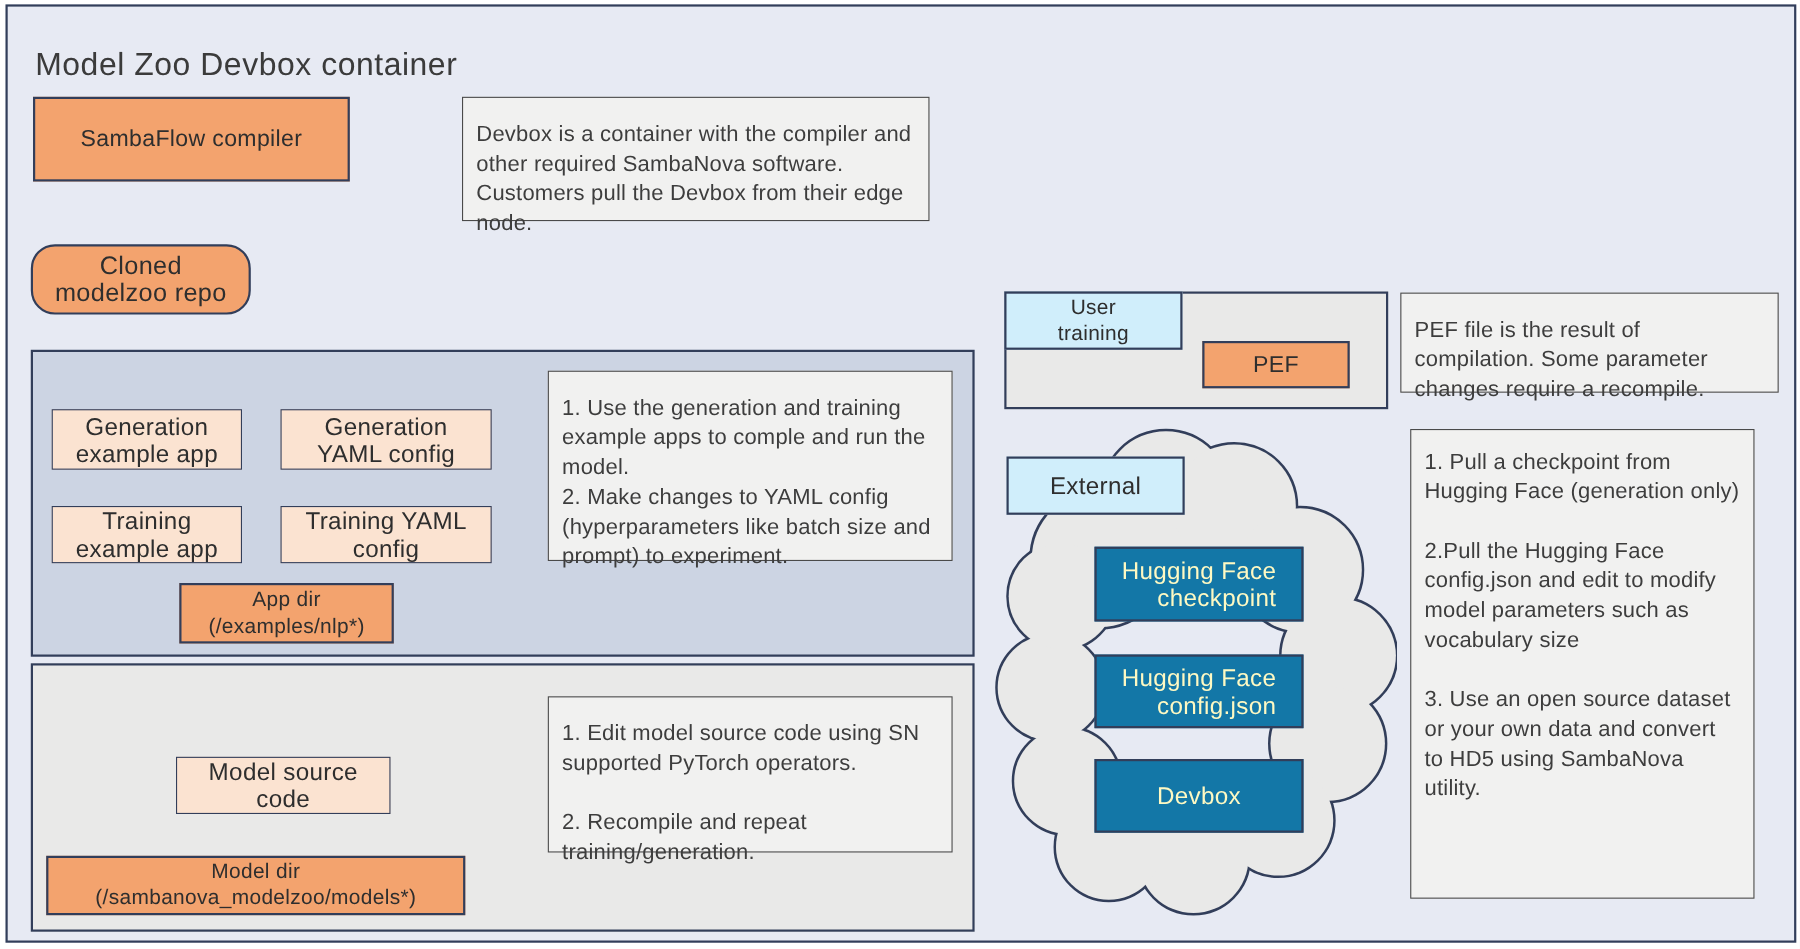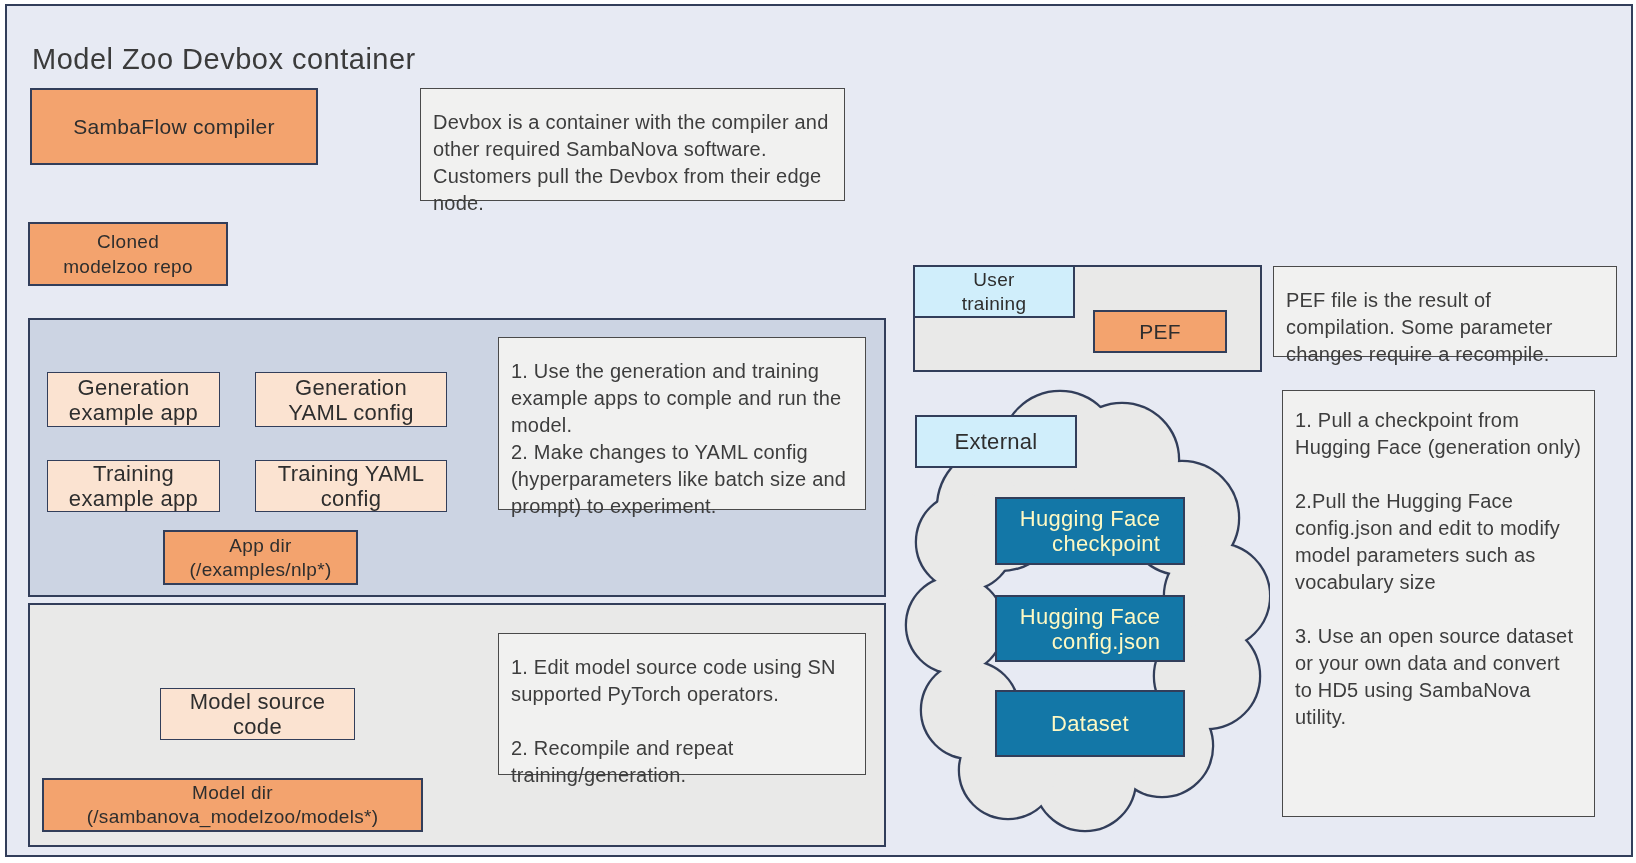--- a/index.html
+++ b/index.html
@@ -78,21 +78,21 @@
 <div id="stage">
 
   <div class="outer"></div>
 
   <div class="title">Model Zoo Devbox container</div>
 
   <div class="shape orange" style="left:30px;top:88px;width:288px;height:77px;font-size:21px;">SambaFlow compiler</div>
 
   <div class="note" style="left:420px;top:88px;width:425px;height:113px;">Devbox is a container with the compiler and other required SambaNova software. Customers pull the Devbox from their edge node.</div>
 
-  <div class="shape orange" style="left:28px;top:222px;width:200px;height:64px;font-size:19px;">Cloned
+  <div class="shape orange" style="left:28px;top:222px;width:200px;height:64px;font-size:23px;border-radius:22px;">Cloned
 modelzoo repo</div>
 
   <div class="panel blue" style="left:28px;top:318px;width:858px;height:279px;"></div>
 
   <div class="shape peach" style="left:47px;top:372px;width:173px;height:55px;">Generation
 example app</div>
   <div class="shape peach" style="left:255px;top:372px;width:192px;height:55px;">Generation
 YAML config</div>
   <div class="shape peach" style="left:47px;top:460px;width:173px;height:52px;">Training
 example app</div>
@@ -152,21 +152,21 @@
       <circle cx="95" cy="172" r="48"></circle>
     </g>
   </svg>
 
   <div class="shape cyan" style="left:915px;top:415px;width:162px;height:53px;">External</div>
 
   <div class="shape teal" style="left:995px;top:497px;width:190px;height:68px;">Hugging Face
 checkpoint</div>
   <div class="shape teal" style="left:995px;top:595px;width:190px;height:67px;">Hugging Face
 config.json</div>
-  <div class="shape teal" style="left:995px;top:690px;width:190px;height:67px;">Dataset</div>
+  <div class="shape teal" style="left:995px;top:690px;width:190px;height:67px;">Devbox</div>
 
   <div class="note" style="left:1282px;top:390px;width:313px;height:427px;padding-top:16px;">1. Pull a checkpoint from Hugging Face (generation only)
 
 2.Pull the Hugging Face config.json and edit to modify model parameters such as vocabulary size
 
 3. Use an open source dataset or your own data and convert to HD5 using SambaNova utility.</div>
 
 </div>
 
 </body></html>

